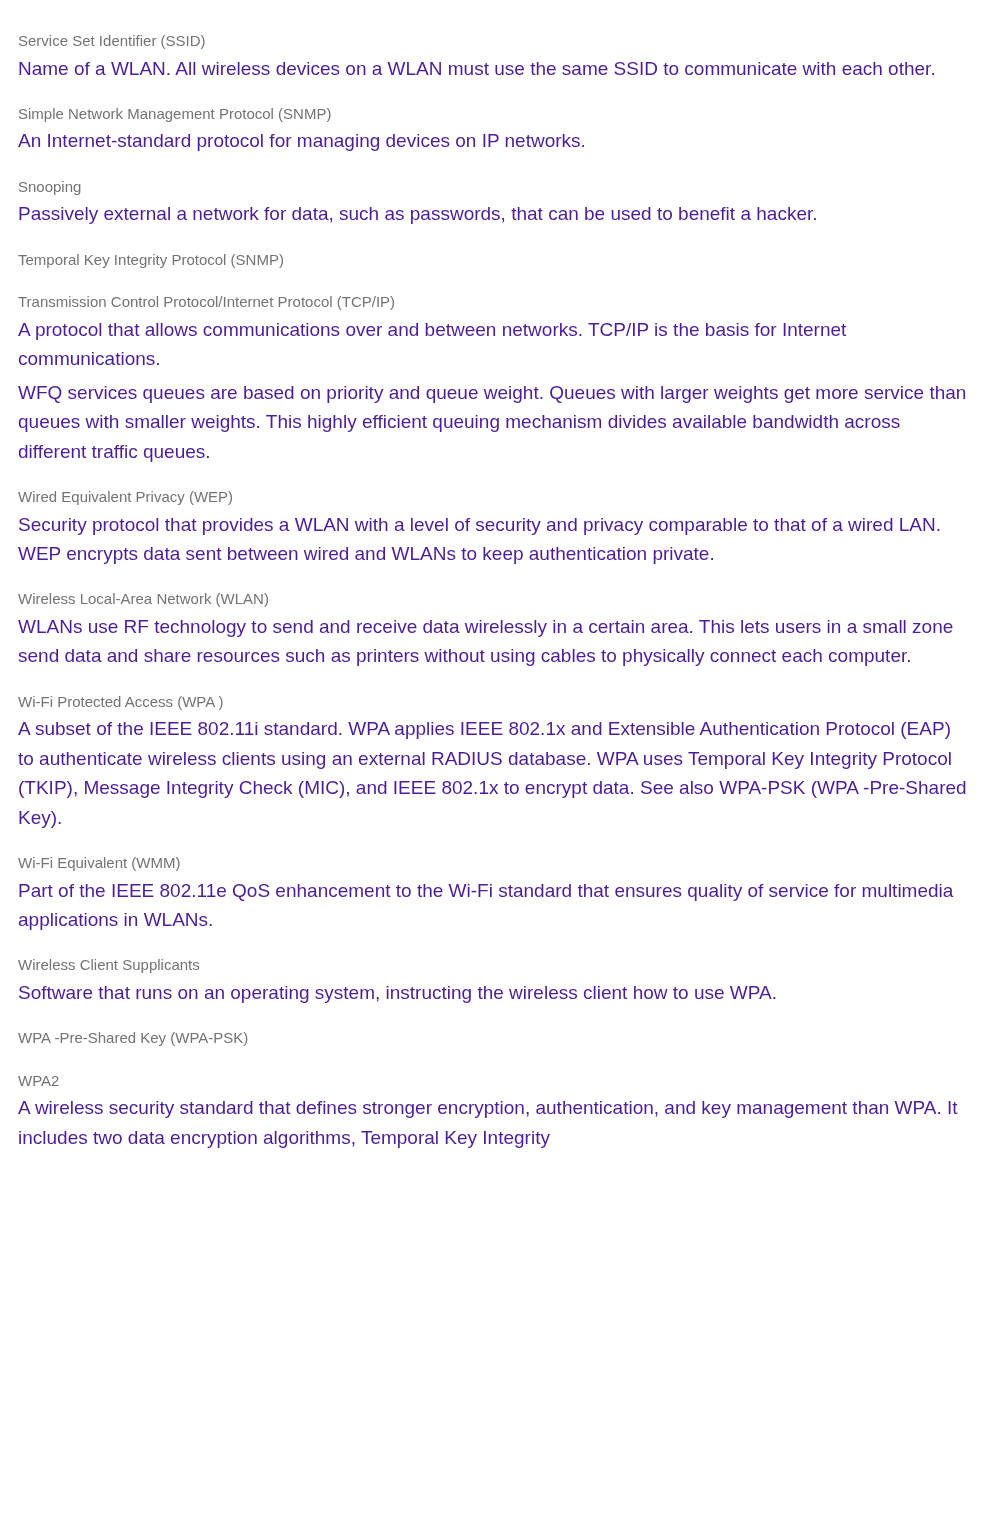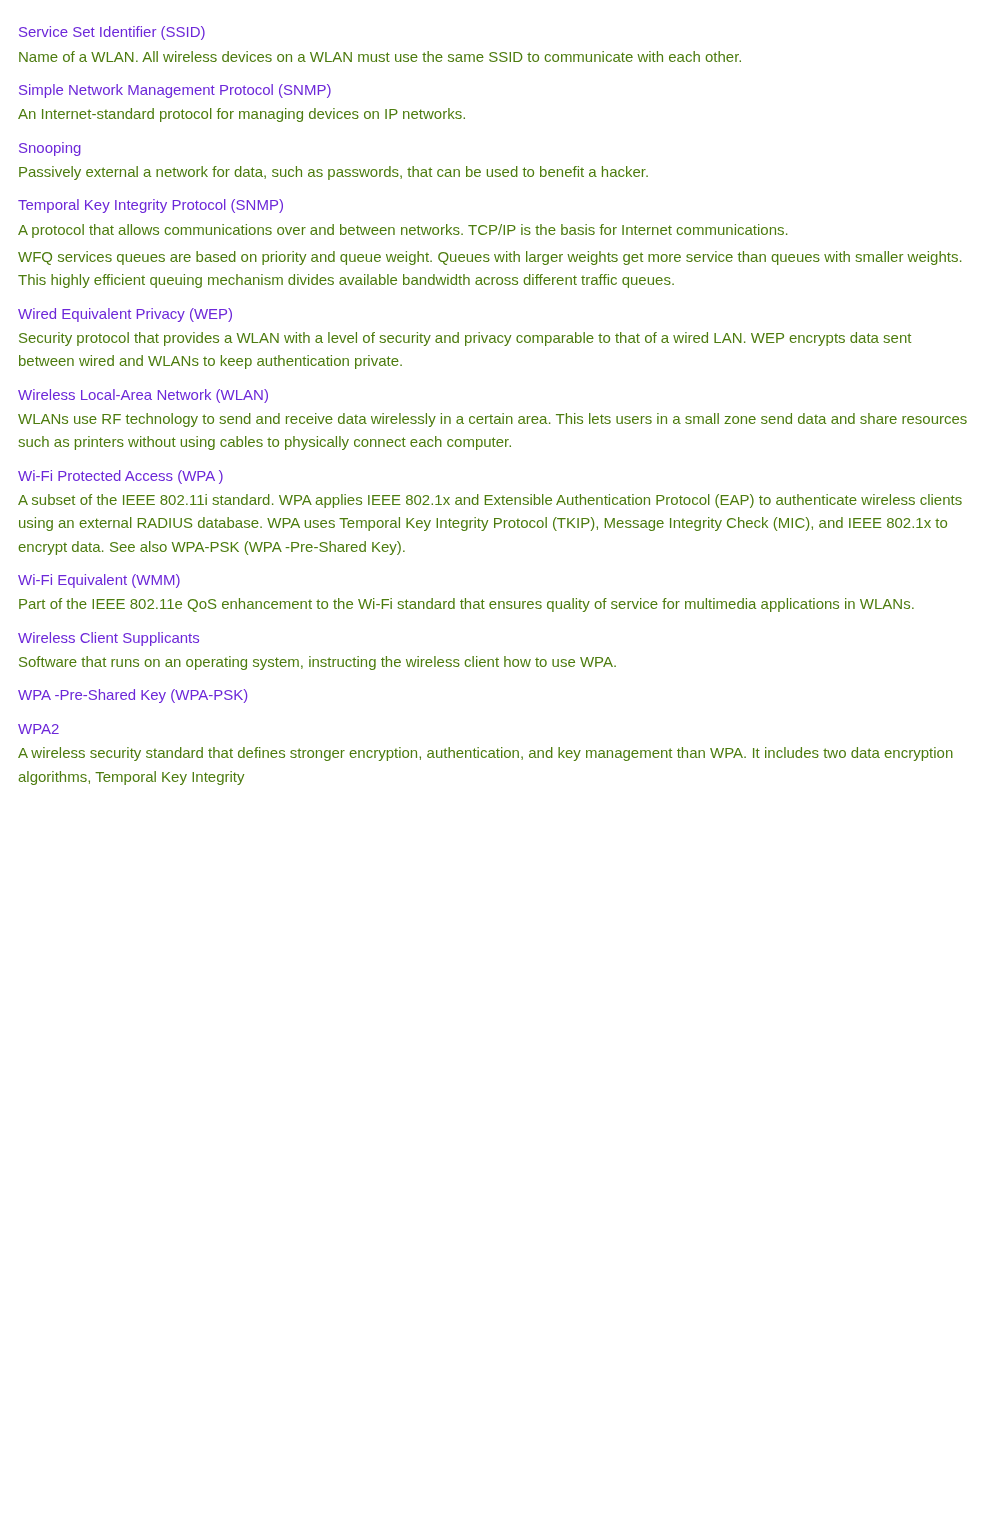--- a/index.html
+++ b/index.html
@@ -10,44 +10,45 @@
     body {
       font-family: Arial, sans-serif;
       font-size: 15px;
       line-height: 1.5;
       color: #222;
       background: #fff;
       width: 988px;
       padding: 10px 18px 20px 18px;
     }
     .term-title {
-      color: #6d28d9;
+      color: #737373;
       font-size: 15px;
       font-weight: normal;
-      margin-top: 11px;
+      margin-top: 20px;
       margin-bottom: 1px;
     }
     .term-body {
-      color: #4d7c0f;
-      font-size: 15px;
+      color: #4c1d95;
+      font-size: 19px;
       line-height: 1.55;
       margin-bottom: 4px;
     }
   </style>
 </head>
 <body>
 
 <div id="terms-container">
     <div class="term-title">Service Set Identifier (SSID)</div>
     <div class="term-body">Name of a WLAN. All wireless devices on a WLAN must use the same  SSID to communicate with each other.</div>
     <div class="term-title">Simple Network Management Protocol (SNMP)</div>
     <div class="term-body">An Internet-standard protocol for managing devices on IP networks.</div>
     <div class="term-title">Snooping</div>
     <div class="term-body">Passively external a network for data, such as passwords,  that can be used to benefit a hacker.</div>
     <div class="term-title">Temporal  Key Integrity Protocol (SNMP)</div>
+    <div class="term-title">Transmission Control Protocol/Internet Protocol (TCP/IP)</div>
     <div class="term-body">A protocol that allows communications over and between networks. TCP/IP is the basis for Internet communications.</div>
     <div class="term-body">WFQ services queues are based on priority and queue weight. Queues with larger weights get more  service than queues with smaller weights. This highly efficient queuing mechanism divides available bandwidth  across different traffic queues.</div>
     <div class="term-title">Wired Equivalent Privacy (WEP)</div>
     <div class="term-body">Security protocol that provides  a WLAN with a level  of security and privacy comparable to that of a wired  LAN. WEP encrypts  data sent between wired  and WLANs to keep authentication private.</div>
     <div class="term-title">Wireless Local-Area Network (WLAN)</div>
     <div class="term-body">WLANs  use  RF technology to send and receive data wirelessly in a certain area. This lets users in a small zone send data and share  resources  such as printers without using cables to physically connect each computer.</div>
     <div class="term-title">Wi-Fi Protected Access (WPA )</div>
     <div class="term-body">A subset of the IEEE 802.11i standard. WPA applies IEEE 802.1x and Extensible Authentication Protocol (EAP) to authenticate wireless clients using an external RADIUS database. WPA uses Temporal  Key Integrity Protocol (TKIP), Message  Integrity Check (MIC), and IEEE 802.1x to encrypt data. See also WPA-PSK (WPA  -Pre-Shared Key).</div>
     <div class="term-title">Wi-Fi Equivalent (WMM)</div>
     <div class="term-body">Part of the IEEE 802.11e  QoS enhancement to the Wi-Fi standard that ensures quality of service for multimedia applications in WLANs.</div>

